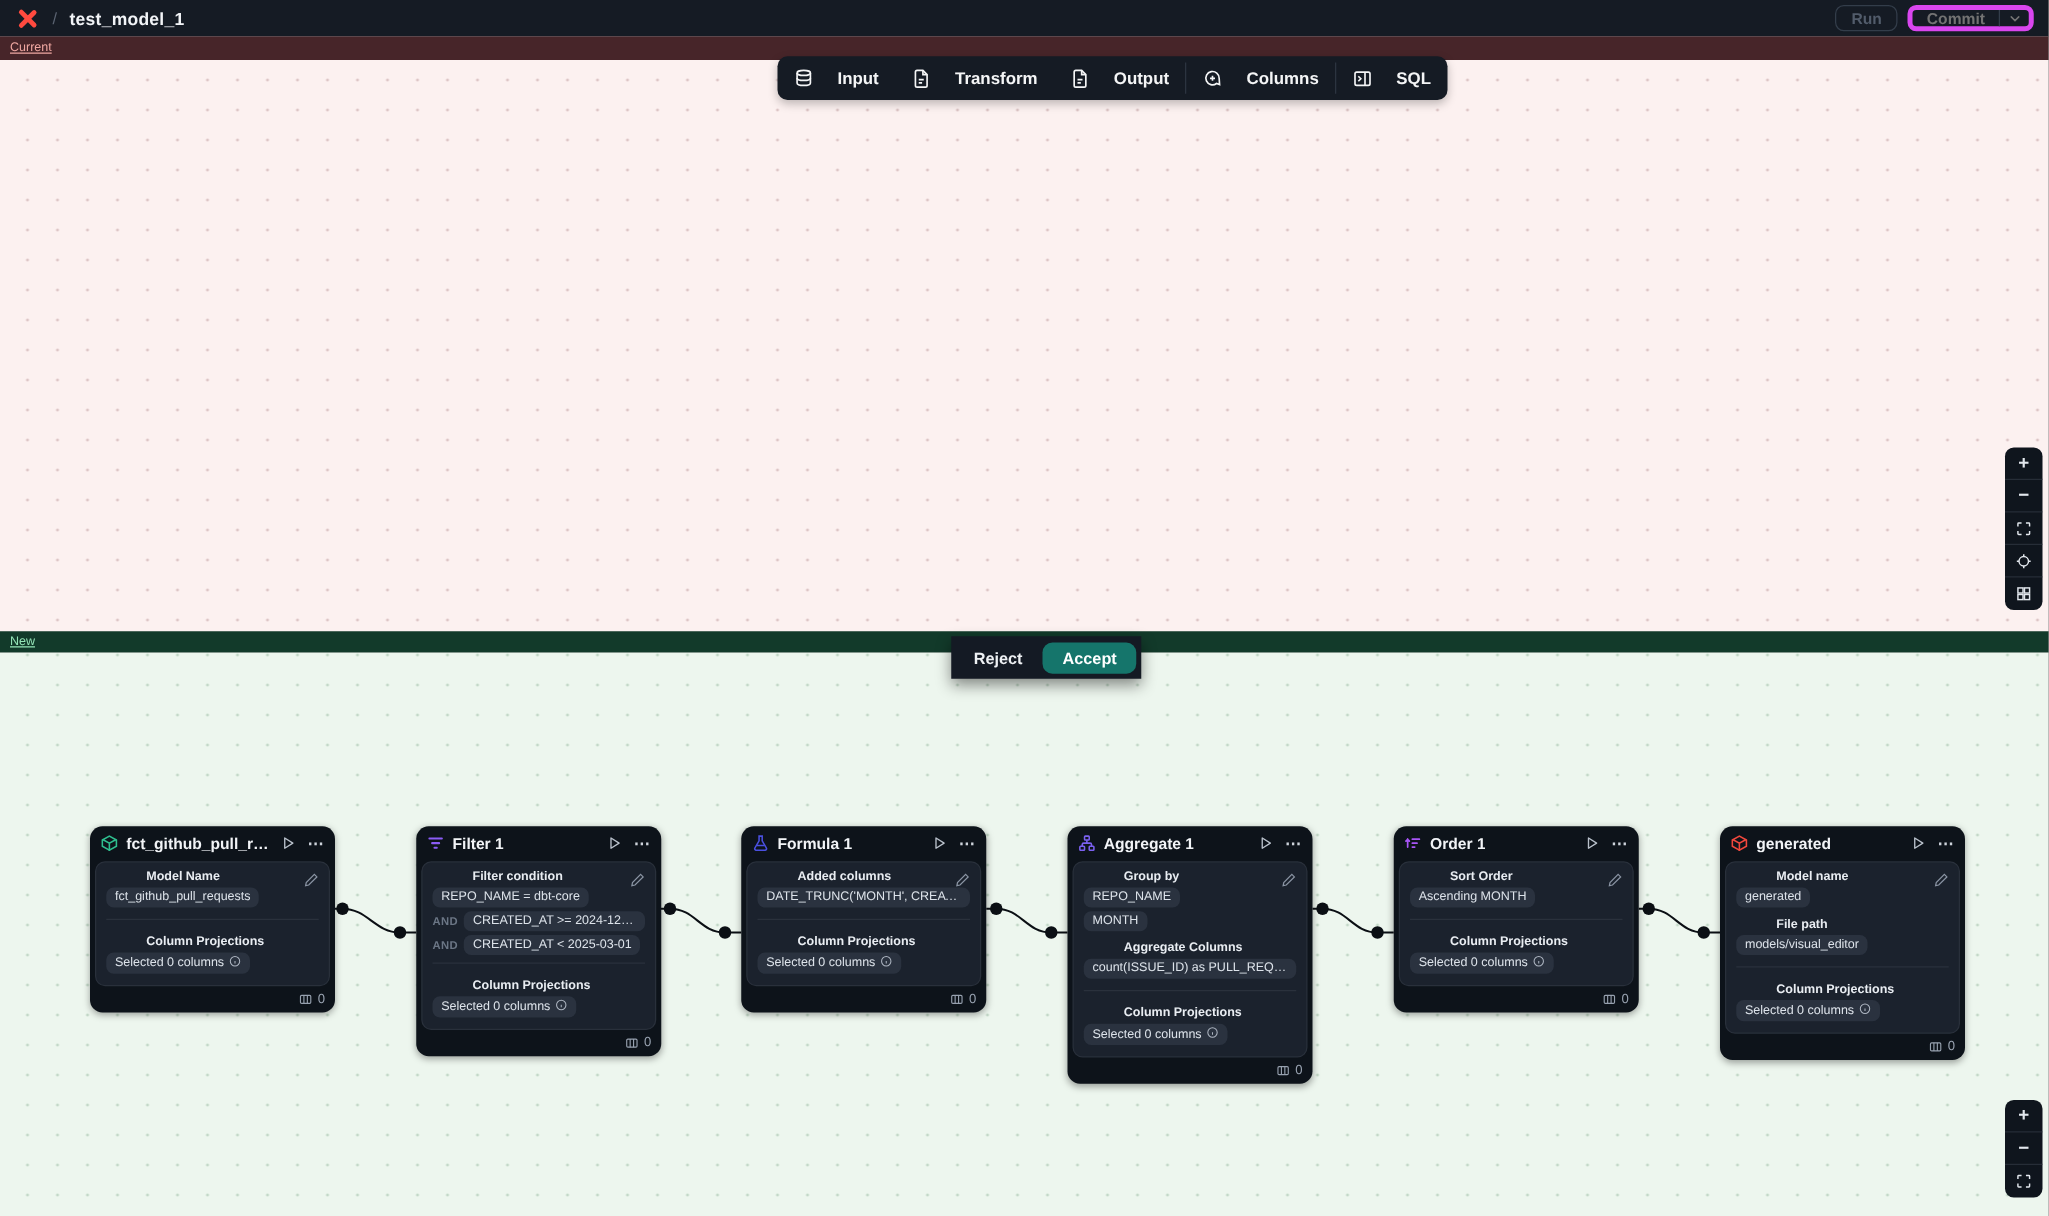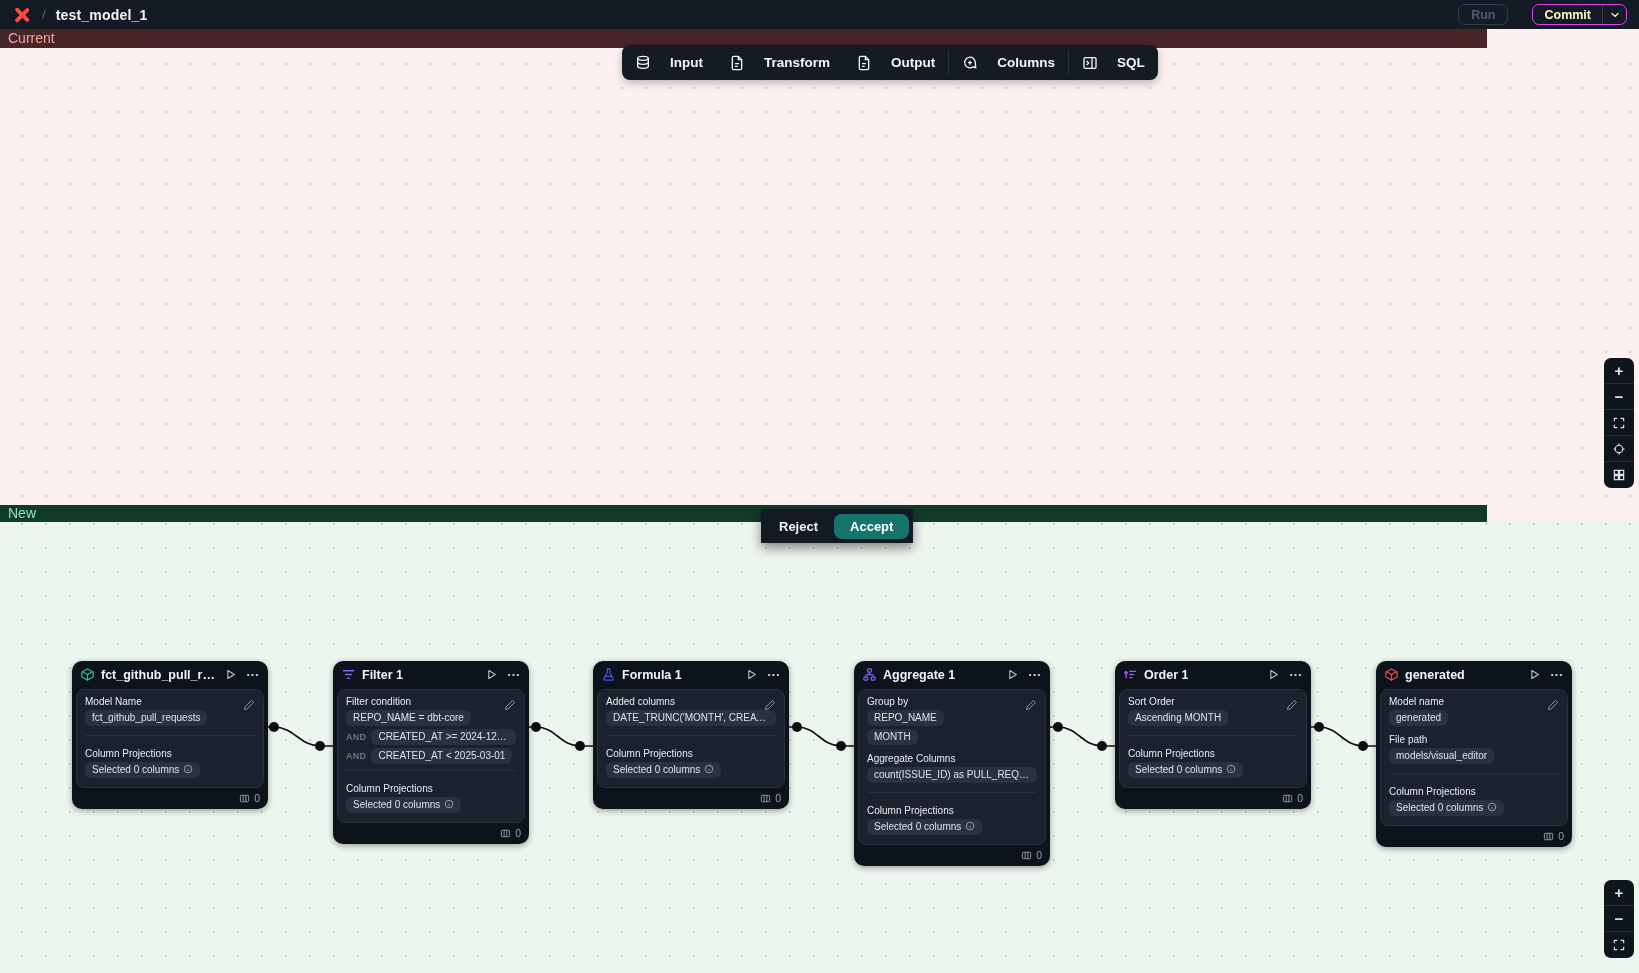--- a/index.html
+++ b/index.html
@@ -6,31 +6,31 @@
   html,body { background:#0d1117; }
   body { font-family:"Liberation Sans", sans-serif; }
   .app { position:relative; width:1639px; height:973px; overflow:hidden; background:#fcf1f0; }
 
   
   .hdr { position:absolute; left:0; top:0; width:1639px; height:29px; background:#151b24;
          display:flex; align-items:center; padding:0 12px; z-index:40; }
   .hdr .logo { width:20px; height:20px; display:flex; align-items:center; margin-right:10px; }
   .hdr .slash { color:#5b6472; font-size:13px; margin-right:10px; }
   .hdr .title { color:#f2f4f7; font-size:14px; font-weight:700; letter-spacing:.2px; }
-  .hdr .right { margin-left:auto; display:flex; gap:24px; align-items:flex-end; }
+  .hdr .right { margin-left:auto; display:flex; gap:8px; align-items:flex-end; }
   .btn-ghost { height:21px; border:1px solid #333d4a; border-radius:7px; background:transparent;
                color:#525c6b; font-size:12.5px; font-weight:600; padding:0 12px;
                display:flex; align-items:center; font-family:inherit; }
-  .btn-split { display:flex; height:21px; border:1px solid #d946ef; border-radius:7px; color:#fef9c3; }
+  .btn-split { display:flex; height:21px; border:4px solid #d946ef; border-radius:7px; color:#737373; }
   .btn-split .seg1 { padding:0 11px; display:flex; align-items:center; font-size:12.5px; font-weight:600; }
   .btn-split .seg2 { width:24px; border-left:1px solid #333d4a; display:flex; align-items:center; justify-content:center; }
   .btn-split svg { width:12px; height:12px; }
 
   
-  .banner { position:absolute; left:0; width:1487px; font-size:14px; padding-left:8px; z-index:30; }
+  .banner { position:absolute; left:0; width:1639px; font-size:10px; padding-left:8px; z-index:30;text-decoration:underline; }
   .banner-current { top:29px; height:19px; line-height:19px; background:#472529; color:#f0a8a2; }
   .banner-new { top:505px; height:17px; line-height:17px; background:#123a2a; color:#94e3b6; }
   .pane { position:absolute; left:0; width:1639px; }
   .pane-current { top:48px; height:457px; background:#fcf1f0;
       background-image:radial-gradient(circle, #ddc6c6 1.2px, transparent 1.3px);
       background-size:24px 24px; background-position:10px 4px; }
   .pane-new { top:522px; height:451px; background:#edf6ee;
       background-image:radial-gradient(circle, #c3d8c8 1.2px, transparent 1.3px);
       background-size:24px 24px; background-position:10px 14px; }
 
@@ -68,21 +68,21 @@
   .ic-violet { color:#7b61f0; } .ic-magenta { color:#a855f7; } .ic-red { color:#f1483d; }
   .ntitle { color:#f2f4f7; font-size:12.5px; font-weight:700; white-space:nowrap; overflow:hidden; text-overflow:ellipsis; }
   .nactions { margin-left:auto; display:flex; align-items:center; gap:9px; }
   .nplay { width:13px; height:13px; color:#b9c1cb; display:flex; }
   .nplay svg { width:13px; height:13px; }
   .nmore { color:#cdd3db; font-size:13px; font-weight:700; line-height:10px; letter-spacing:1px; }
   .node-body { position:relative; margin:3px 4px 0; background:#1b222d; border:1px solid #29303b;
                border-radius:8px; padding:6px 8px 6px; }
   .pencil { position:absolute; top:7px; right:8px; width:12px; height:12px; color:#8a94a3; }
   .pencil svg { width:12px; height:12px; }
-  .slabel { color:#e9edf2; font-size:10px; font-weight:400; margin-bottom:3px; }
+  .slabel { color:#e9edf2; font-size:10px; font-weight:700; margin-bottom:3px;margin-left:32px; }
   .sect { margin-bottom:5px; }
   .sect:last-child { margin-bottom:0; }
   .sect.divided { border-top:1px solid #2a313c; padding-top:12px; margin-top:6px; }
   .pill { display:inline-block; max-width:100%; background:#2a323f; color:#dde3ea; font-size:10px;
           padding:2px 7px 3px; border-radius:6px; white-space:nowrap; overflow:hidden;
           text-overflow:ellipsis; vertical-align:top; line-height:11px; margin-bottom:3px; }
   .pill .info { display:inline-block; width:10px; height:10px; vertical-align:-1px; margin-left:4px; color:#aeb6c2; }
   .pill .info svg { width:10px; height:10px; display:block; }
   .crow { display:flex; align-items:center; gap:5px; margin-bottom:3px; }
   .crow .prefix { color:#6b7685; font-size:9px; font-weight:600; letter-spacing:.3px; flex:none; }

